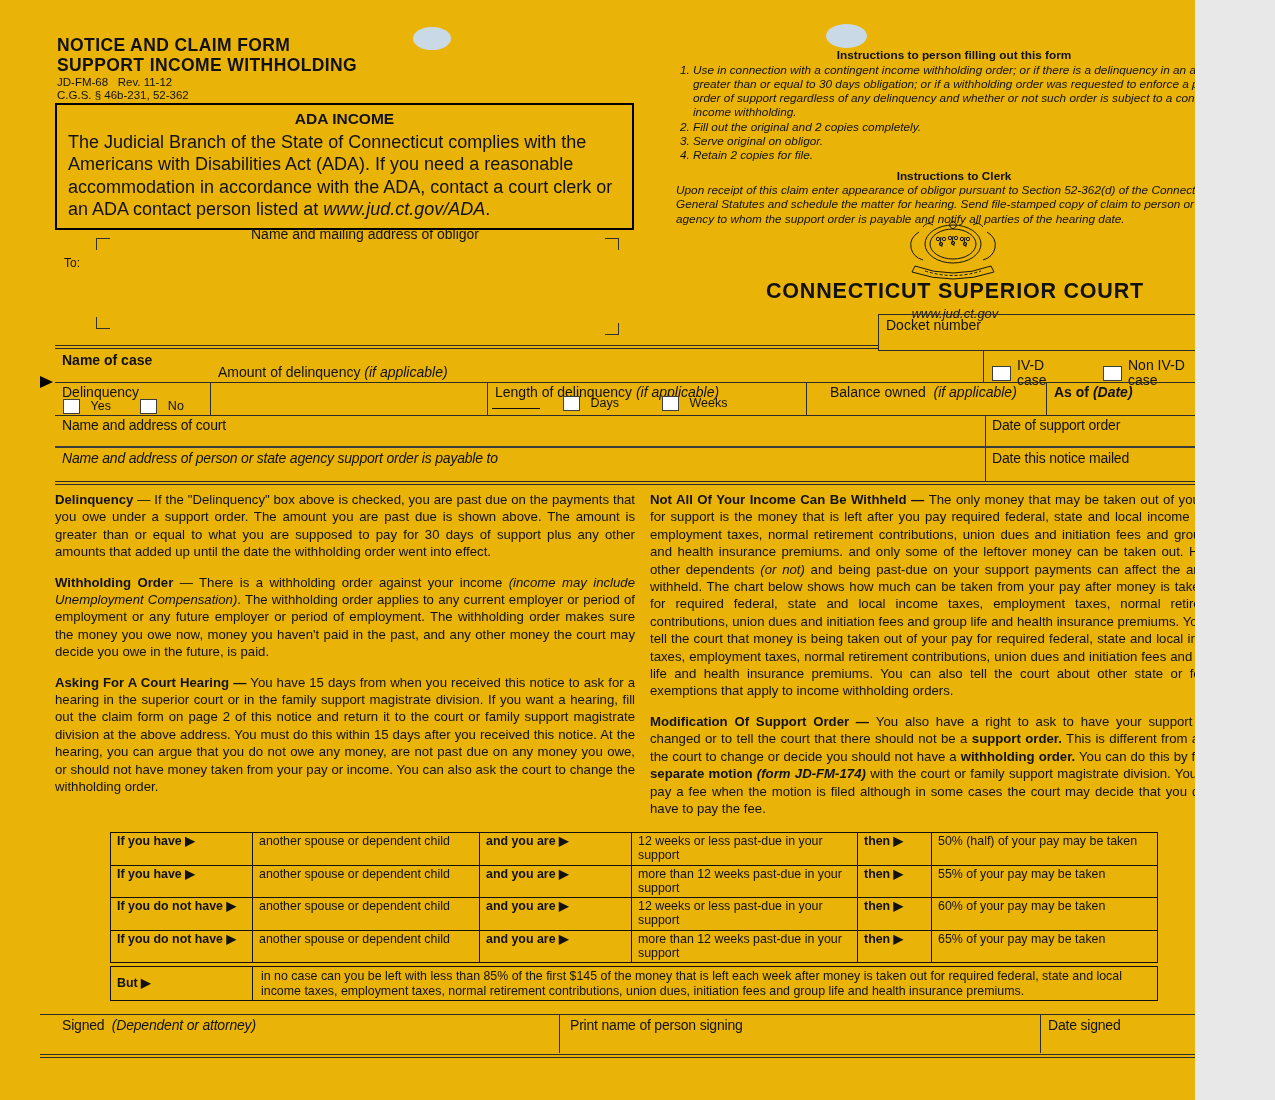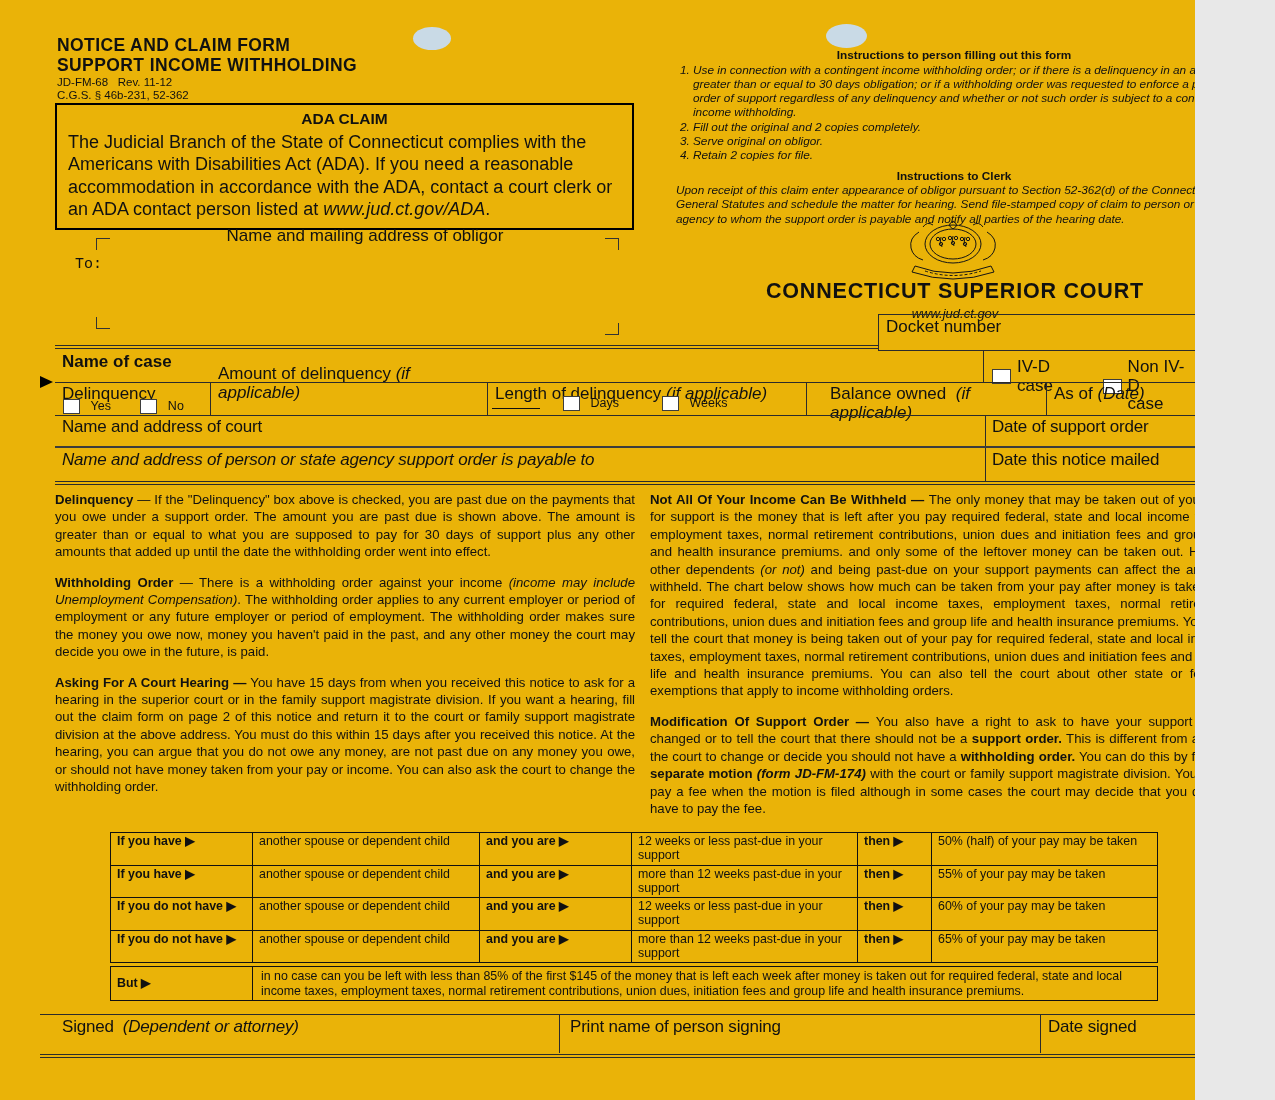--- a/index.html
+++ b/index.html
@@ -4,21 +4,21 @@
 <style>
   html,body{margin:0;padding:0;background:#e8e8e8;}
   #page{position:relative;width:1195px;height:1100px;background:#eab308;
         font-family:"Liberation Sans",sans-serif;color:#111;overflow:hidden;}
   .abs{position:absolute;}
   .b{font-weight:bold;}
   .it{font-style:italic;}
   .sg-b{font-weight:bold;}
   .sg-i{font-style:italic;}
   .sg-bi{font-weight:bold;font-style:italic;}
-  .lbl{font-size:17px;line-height:1.1;}
+  .lbl{font-size:14px;line-height:1.1;}
   .nrw{letter-spacing:-0.2px;}
   .cb{display:inline-block;width:17px;height:13px;border:1.6px solid #3d3d3d;background:#fff;vertical-align:middle;}
   .cb-sm{display:inline-block;width:15px;height:13px;border:1.6px solid #3d3d3d;background:#fff;vertical-align:middle;}
   .hline{position:absolute;height:0;border-top:1.3px solid #2b2b2b;}
   .hline2{position:absolute;height:0;border-top:2px solid #3c3c3c;}
   .dline{position:absolute;height:2px;border-top:1.2px solid #2b2b2b;border-bottom:1.2px solid #2b2b2b;}
   .vline{position:absolute;width:0;border-left:1.3px solid #2b2b2b;}
   .corner{position:absolute;width:13px;height:11px;}
   .c-tl{border-left:1.2px solid #333;border-top:1.2px solid #333;}
   .c-tr{border-right:1.2px solid #333;border-top:1.2px solid #333;}
@@ -55,38 +55,38 @@
   <div class="holepunch" style="left:826px;top:24px;width:41px;height:24px;"></div>
 
   <div class="abs" style="left:57px;top:36px;font-size:17.5px;font-weight:bold;line-height:1.12;letter-spacing:0.4px;">
     <div>NOTICE AND CLAIM FORM</div>
     <div>SUPPORT INCOME WITHHOLDING</div>
   </div>
   <div class="abs" style="left:57px;top:76px;font-size:11.5px;">JD-FM-68&nbsp;&nbsp; Rev. 11-12</div>
   <div class="abs" style="left:57px;top:89px;font-size:11.5px;">C.G.S. § 46b-231, 52-362</div>
 
   <div class="abs ada-box" style="left:55px;top:103px;width:553px;">
-    <div class="ada-title">ADA CLAIM</div>
+    <div class="ada-title">ADA INCOME</div>
     <div class="ada-body"><span>The Judicial Branch of the State of Connecticut complies with the Americans with Disabilities Act (ADA). If you need a reasonable accommodation in accordance with the ADA, contact a court clerk or an ADA contact person listed at </span><span class="it">www.jud.ct.gov/ADA</span><span>.</span></div>
   </div>
 
   <div class="abs" style="left:676px;top:48px;width:556px;">
     <div class="instr-title">Instructions to person filling out this form</div>
     <ol class="instr-list">
       <li>Use in connection with a contingent income withholding order; or if there is a delinquency in an amount greater than or equal to 30 days obligation; or if a withholding order was requested to enforce a prior order of support regardless of any delinquency and whether or not such order is subject to a contingent income withholding.</li>
       <li>Fill out the original and 2 copies completely.</li>
       <li>Serve original on obligor.</li>
       <li>Retain 2 copies for file.</li>
     </ol>
     <div class="instr-title" style="margin-top:7px;">Instructions to Clerk</div>
     <div class="instr-body">Upon receipt of this claim enter appearance of obligor pursuant to Section 52-362(d) of the Connecticut General Statutes and schedule the matter for hearing. Send file-stamped copy of claim to person or state agency to whom the support order is payable and notify all parties of the hearing date.</div>
   </div>
 
   <div class="abs lbl" style="left:150px;top:227px;width:430px;text-align:center;">Name and mailing address of obligor</div>
-  <div class="abs" style="left:75px;top:256px;font-size:15px;font-family:Liberation Mono, monospace;">To:</div>
+  <div class="abs" style="left:64px;top:256px;font-size:12px;">To:</div>
   <div class="corner c-tl" style="left:96px;top:238px;"></div>
   <div class="corner c-tr" style="left:605px;top:238px;"></div>
   <div class="corner c-bl" style="left:96px;top:317px;"></div>
   <div class="corner c-br" style="left:605px;top:323px;"></div>
   <div class="field" style="left:110px;top:250px;width:495px;height:68px;"></div>
 
   <svg class="abs" style="left:893px;top:218px;" width="120" height="64" viewBox="0 0 120 64">
     <g stroke="#151515" fill="none" stroke-width="1">
       <path d="M60 3 q-7 4 0 8 q7 -4 0 -8"></path>
       <path d="M40 7 q-6 -4 -10 2 M80 7 q6 -4 10 2"></path>
@@ -165,21 +165,21 @@
   </div>
   <div class="abs" style="left:662px;top:396px;font-size:12.5px;">
     <span class="cb-sm"></span>
     <span style="margin-left:7px;">Weeks</span>
   </div>
 
   <div class="field" style="left:806px;top:382px;width:240px;height:33px;">
     <div class="lbl" style="padding:3px 0 0 24px;"><span>Balance owned </span>&nbsp;<span class="it">(if applicable)</span></div>
   </div>
   <div class="field" style="left:1046px;top:382px;width:172px;height:33px;">
-    <div class="lbl" style="padding:3px 0 0 8px;"><span>As of </span><span class="it">(Date)</span></div>
+    <div class="lbl" style="padding:3px 0 0 8px;font-weight:bold;"><span>As of </span><span class="it">(Date)</span></div>
   </div>
 
   <div class="hline" style="left:55px;top:415px;width:1163px;"></div>
 
   <div class="vline" style="left:985px;top:415px;height:66px;"></div>
   <div class="field" style="left:55px;top:415px;width:928px;height:31px;">
     <div class="lbl nrw" style="padding:3px 0 0 7px;">Name and address of court</div>
   </div>
   <div class="field" style="left:985px;top:415px;width:233px;height:31px;">
     <div class="lbl nrw" style="padding:3px 0 0 7px;">Date of support order</div>

